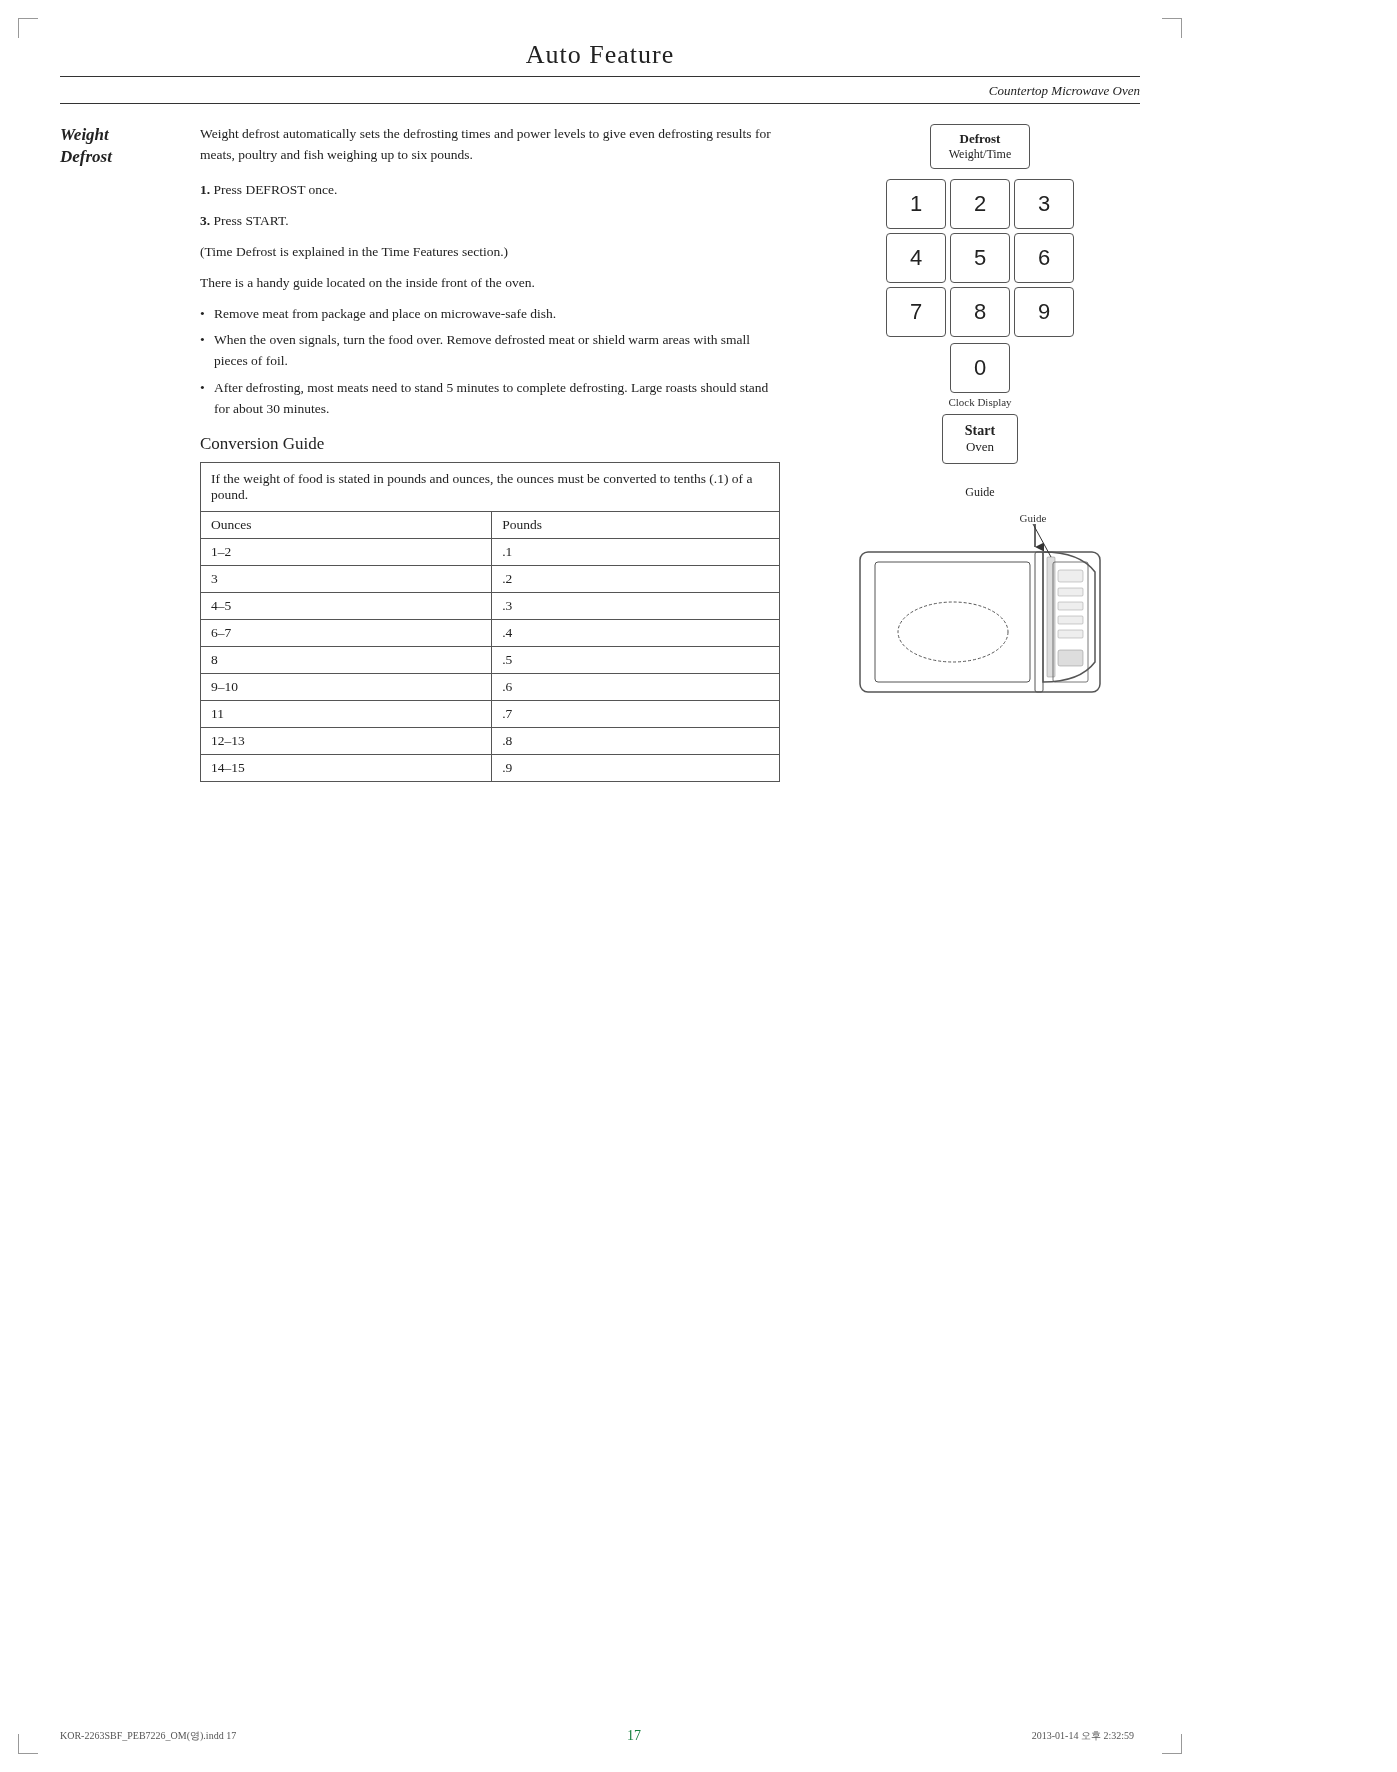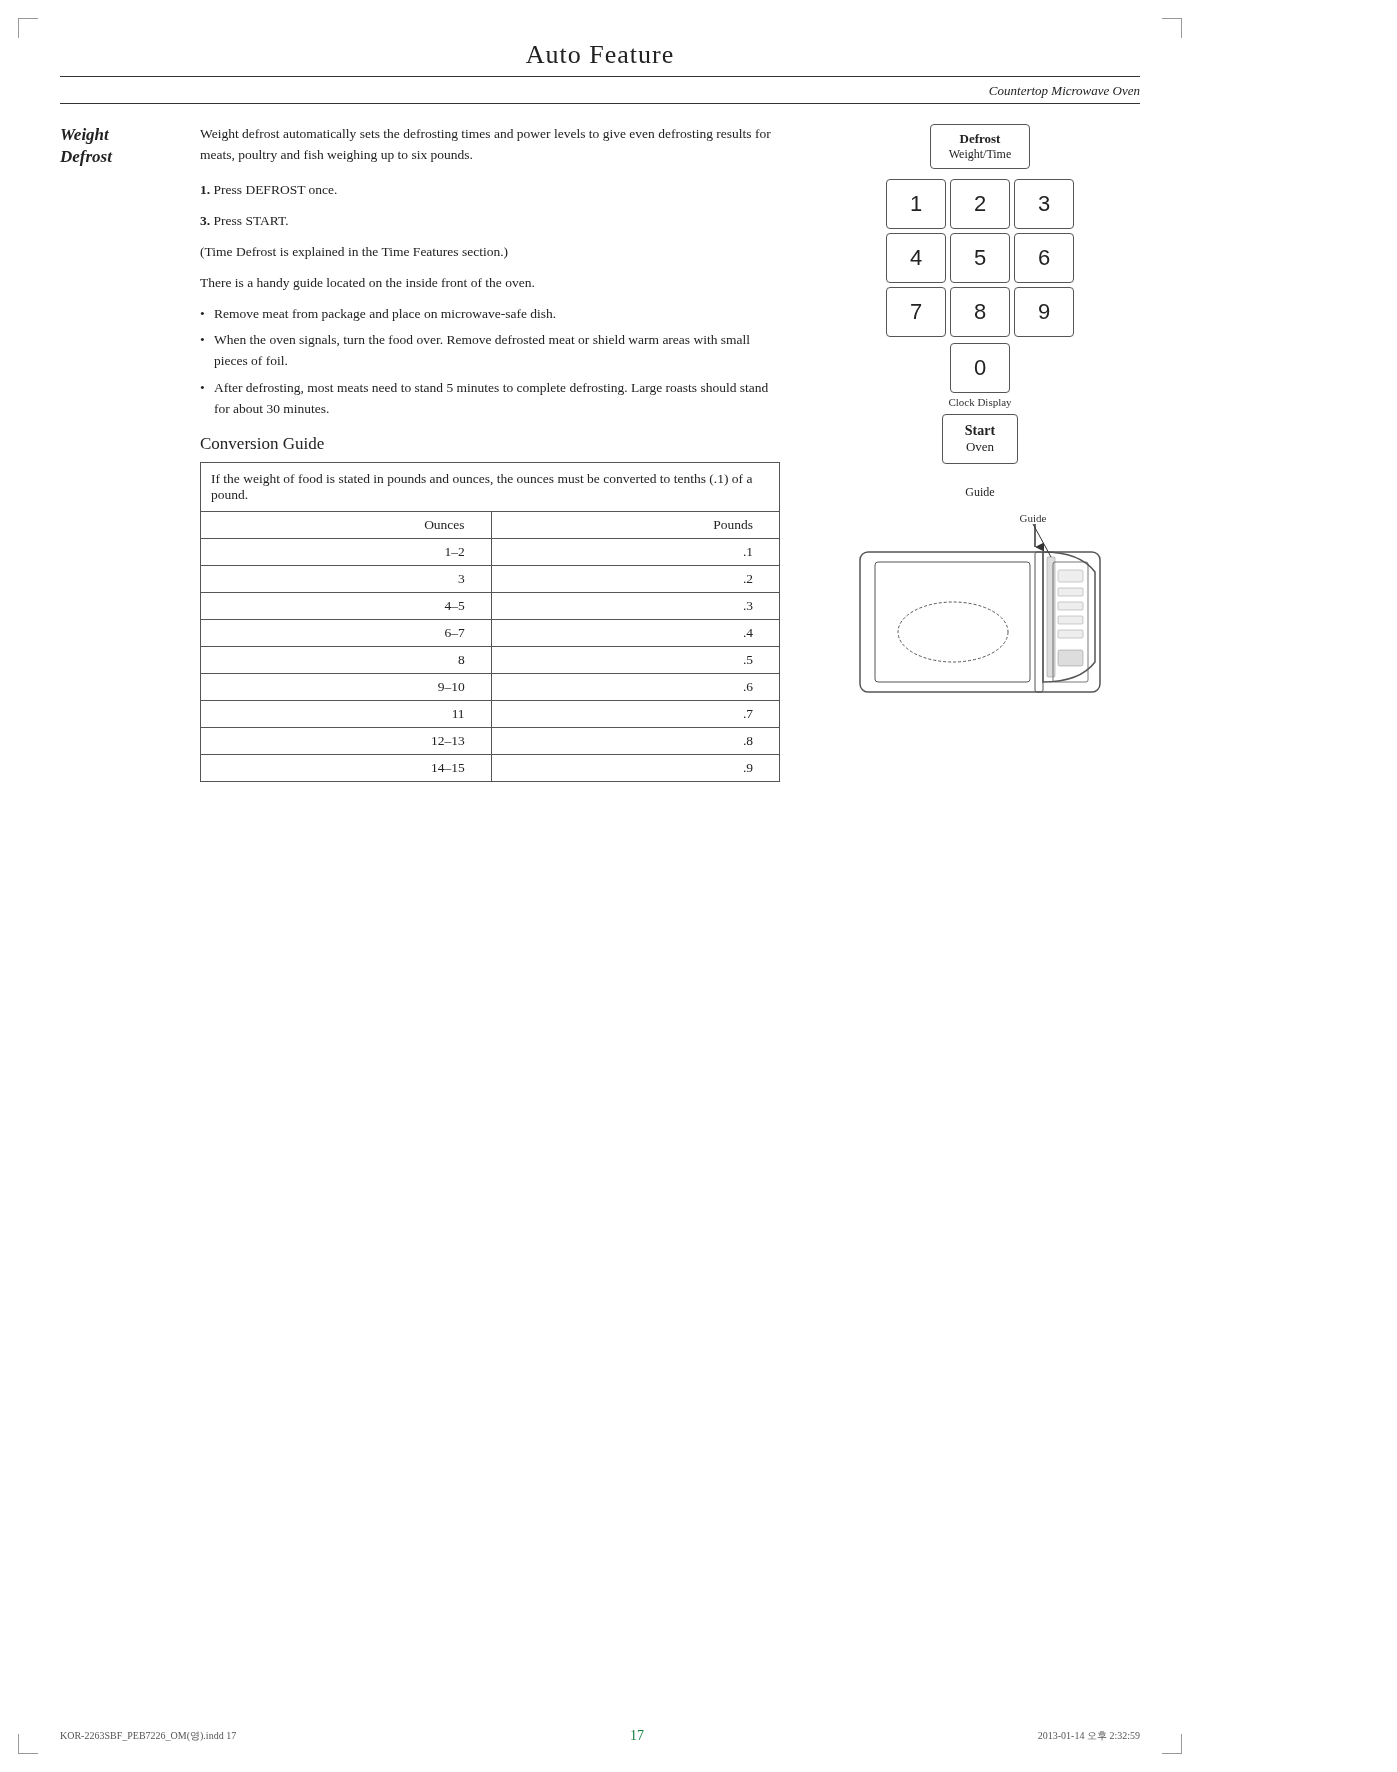--- a/index.html
+++ b/index.html
@@ -144,22 +144,22 @@
     }
 
     .conversion-table {
       border-collapse: collapse;
       width: 100%;
       font-size: 13.5px;
     }
     .conversion-table th,
     .conversion-table td {
       border: 1px solid #555;
-      padding: 5px 26px;
-      text-align: right;
+      padding: 5px 10px;
+      text-align: left;
     }
     .conversion-table th {
       background: #fff;
       font-weight: normal;
     }
 
     
     .right-col {
       width: 320px;
       flex-shrink: 0;
@@ -239,21 +239,21 @@
     .microwave-illustration {
       width: 280px;
       position: relative;
     }
 
     
     .page-footer {
       position: absolute;
       bottom: 28px;
       left: 60px;
-      right: 60px;
+      right: 66px;
       display: flex;
       justify-content: space-between;
       align-items: center;
       font-size: 10px;
       color: #555;
       border-top: none;
     }
     .page-number {
       font-size: 14px;
       color: #15803d;

